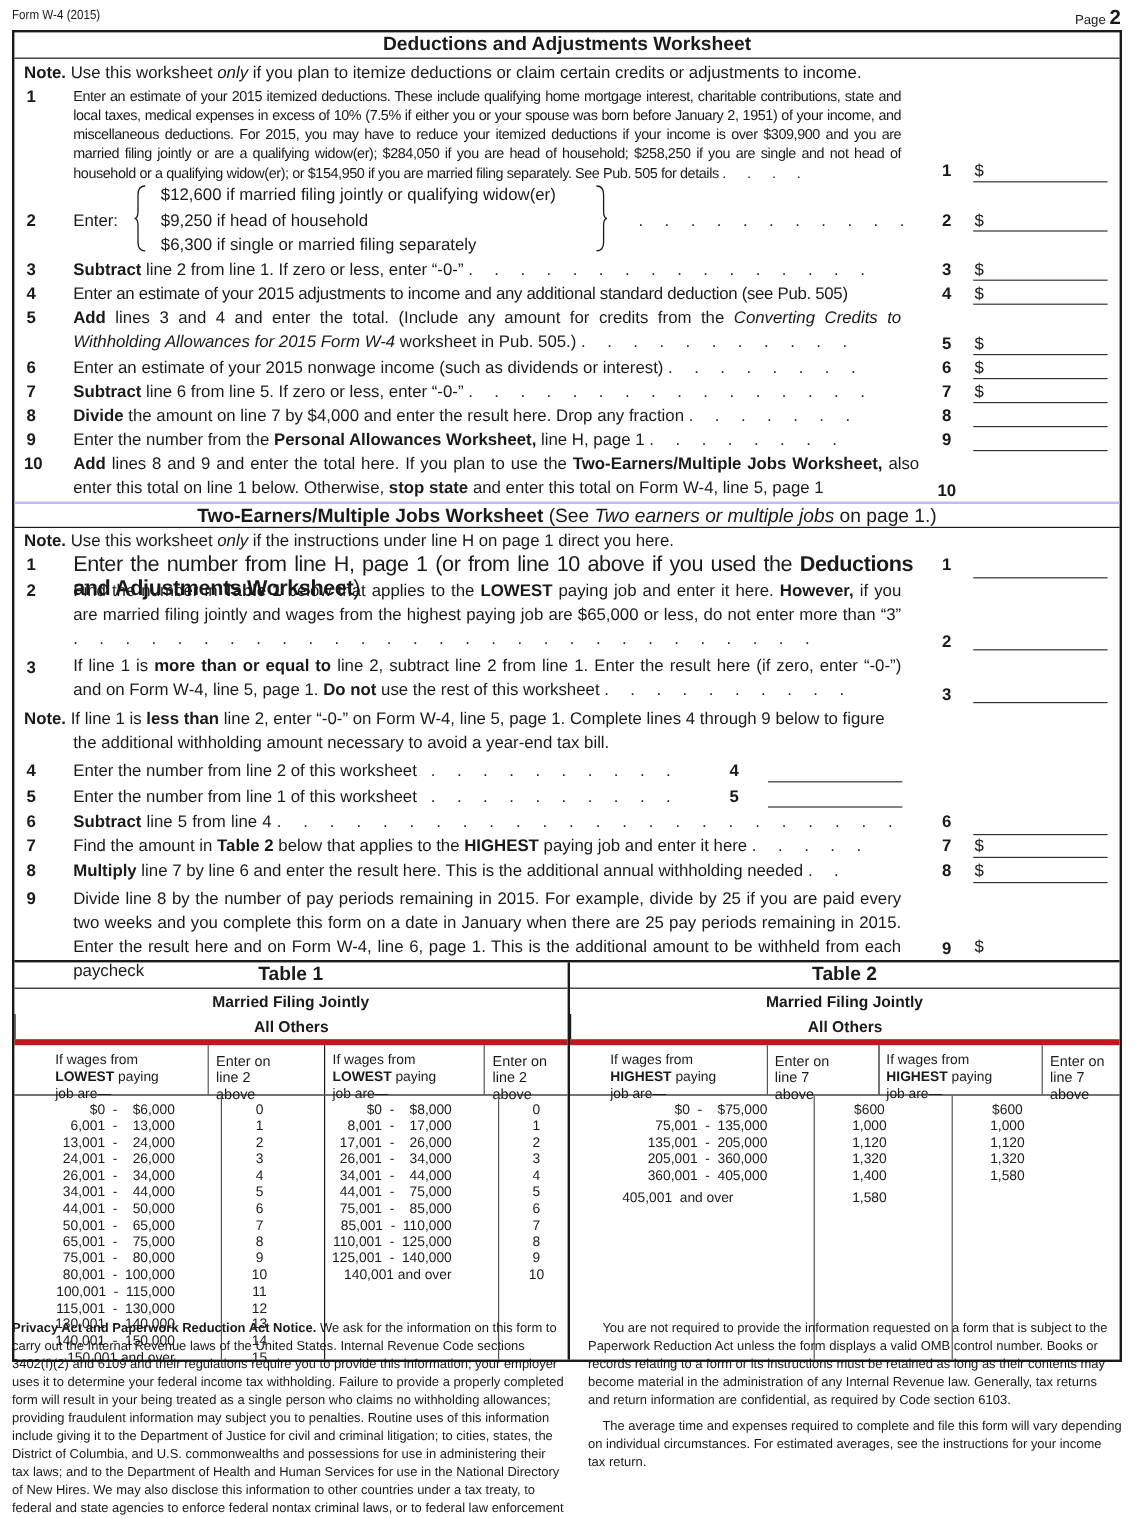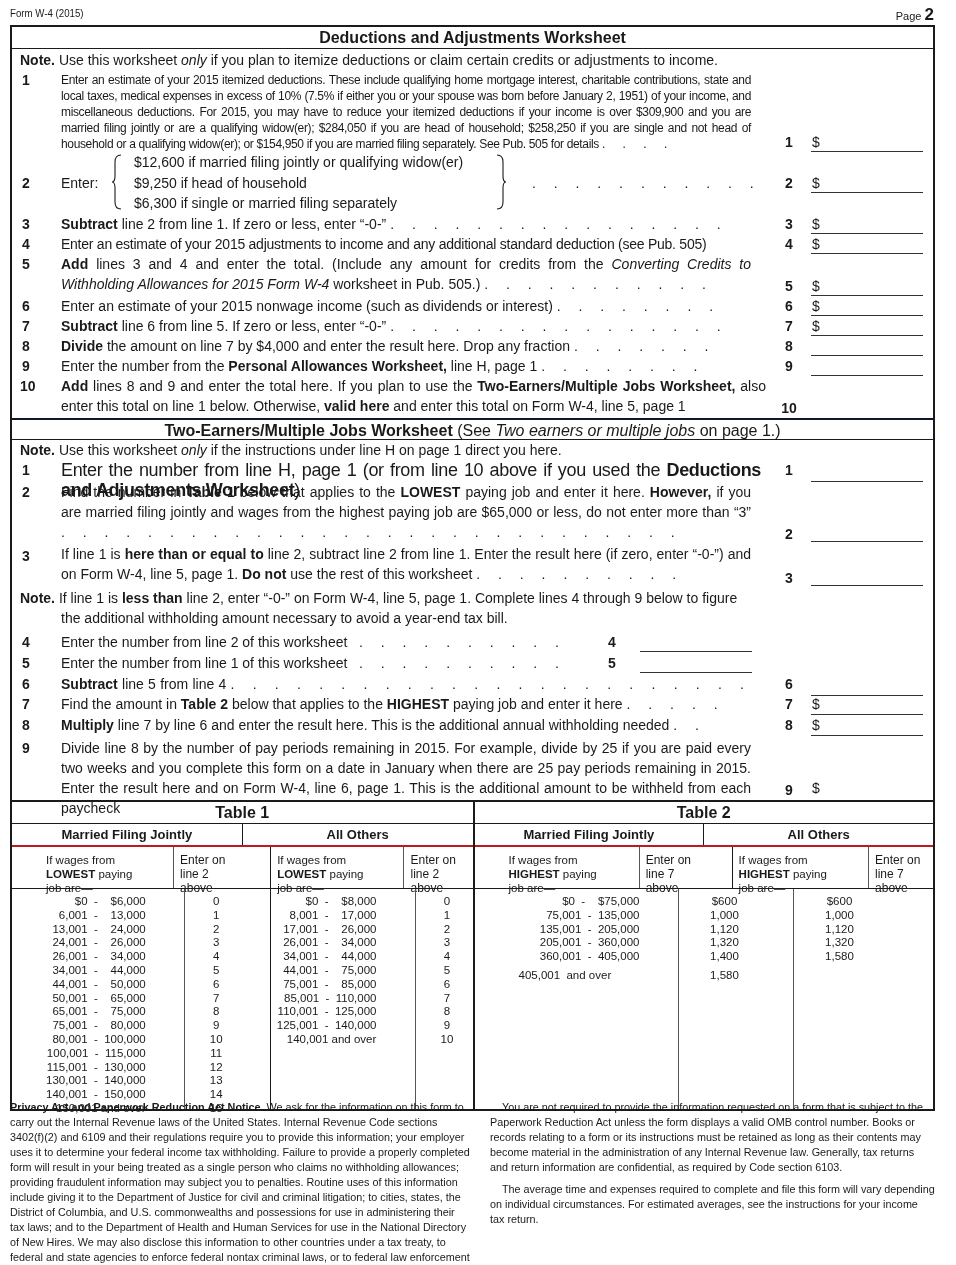--- a/index.html
+++ b/index.html
@@ -33,21 +33,21 @@
 
   .brace-block { position: relative; height: 62px; font-size: 14px; }
   .brace-block .opts { position: absolute; left: 122px; top: 0; line-height: 20.5px; }
   .brace-l { position: absolute; left: 100px; top: 2px; width: 10px; height: 56px; }
   .brace-r { position: absolute; left: 484px; top: 2px; width: 10px; height: 56px; }
 
   .table-wrap { border-top: 2px solid #1a1a1a; display: flex; }
   .tbl { width: 50%; }
   .tbl + .tbl { border-left: 2px solid #1a1a1a; }
   .tbl-title { height: 22px; text-align: center; font-weight: bold; font-size: 16px; line-height: 22px; border-bottom: 1px solid #1a1a1a; }
-  .tbl-groups { display: flex; border-bottom: 2px solid #b91c1c; }
+  .tbl-groups { display: flex; border-bottom: 5px solid #b91c1c; flex-direction: column; }
   .tbl-groups > div { flex: 1; height: 21px; text-align: center; font-weight: bold; font-size: 13px; line-height: 21px; }
   .tbl-groups > div + div { border-left: 1.5px solid #1a1a1a; }
   .tbl-cols { display: flex; border-bottom: 1px solid #1a1a1a; height: 42px; }
   .tbl-body { display: flex; height: 220px; }
   .col { font-size: 11.5px; margin-left: 28px; }
   .col.wage { width: 137px; padding: 6px 0 0 6px; line-height: 14px; }
   .col.enter { width: 89px; border-left: 1px solid #555; padding: 6px 0 0 6px; line-height: 14px; }
   .col.wage.w2 { width: 147px; }
   .col.enter.e2 { width: 87px; }
   .sep { border-left: 1.5px solid #1a1a1a; }
@@ -163,26 +163,26 @@
 
   <div class="line" style="height:20px;">
     <span class="num">9</span>
     <div class="txt"><span>Enter the number from the</span> <b>Personal Allowances Worksheet,</b> <span>line H, page 1</span> <span class="dots">. . . . . . . .</span></div>
     <span class="rnum" style="top:0;">9</span>
     <span class="blank" style="top:0;height:20px;"></span>
   </div>
 
   <div class="line" style="height:42px;">
     <span class="num" style="left:8px;">10</span>
-    <div class="txt" style="width:705px;"><b>Add</b> <span>lines 8 and 9 and enter the total here. If you plan to use the</span> <b>Two-Earners/Multiple Jobs Worksheet,</b> <span>also enter this total on line 1 below. Otherwise,</span> <b>valid here</b> <span>and enter this total on Form W-4, line 5, page 1</span></div>
+    <div class="txt" style="width:705px;"><b>Add</b> <span>lines 8 and 9 and enter the total here. If you plan to use the</span> <b>Two-Earners/Multiple Jobs Worksheet,</b> <span>also enter this total on line 1 below. Otherwise,</span> <b>stop state</b> <span>and enter this total on Form W-4, line 5, page 1</span></div>
     <span class="rnum" style="top:22px;">10</span>
     <span style="position:absolute;left:799px;top:22px;width:112px;height:20px;"></span>
   </div>
 
-  <div class="ws-title" style="border-top:2px solid #0f172a;border-bottom:1px solid #1a1a1a;">
+  <div class="ws-title" style="border-top:2px solid #c4b5fd;border-bottom:1px solid #1a1a1a;">
     <span>Two-Earners/Multiple Jobs Worksheet</span>
     <span class="sub">(See</span>
     <i>Two earners or multiple jobs</i>
     <span class="sub">on page 1.)</span>
   </div>
 
   <div class="note">
     <b>Note.</b>
     <span>Use this worksheet</span>
     <i>only</i>
@@ -198,21 +198,21 @@
 
   <div class="line" style="height:62px;">
     <span class="num">2</span>
     <div class="txt"><span>Find the number in</span> <b>Table 1</b> <span>below that applies to the</span> <b>LOWEST</b> <span>paying job and enter it here.</span> <b>However,</b> <span>if you are married filing jointly and wages from the highest paying job are $65,000 or less, do not enter more than “3”</span> <span class="dots">. . . . . . . . . . . . . . . . . . . . . . . . . . . . .</span></div>
     <span class="rnum" style="top:42px;">2</span>
     <span class="blank" style="top:38px;height:22px;"></span>
   </div>
 
   <div class="line" style="height:44px;">
     <span class="num" style="top:2px;">3</span>
-    <div class="txt"><span>If line 1 is</span> <b>here than or equal to</b> <span>line 2, subtract line 2 from line 1. Enter the result here (if zero, enter “-0-”) and on Form W-4, line 5, page 1.</span> <b>Do not</b> <span>use the rest of this worksheet</span> <span class="dots">. . . . . . . . . .</span></div>
+    <div class="txt"><span>If line 1 is</span> <b>more than or equal to</b> <span>line 2, subtract line 2 from line 1. Enter the result here (if zero, enter “-0-”) and on Form W-4, line 5, page 1.</span> <b>Do not</b> <span>use the rest of this worksheet</span> <span class="dots">. . . . . . . . . .</span></div>
     <span class="rnum" style="top:24px;">3</span>
     <span class="blank" style="top:20px;height:22px;"></span>
   </div>
 
   <div class="note" style="padding-left:8px;height:44px;">
     <div style="padding-left:41px;text-indent:-41px;width:735px;">
       <b>Note.</b>
       <span>If line 1 is</span>
       <b>less than</b>
       <span>line 2, enter “-0-” on Form W-4, line 5, page 1. Complete lines 4 through 9 below to figure the additional withholding amount necessary to avoid a year-end tax bill.</span>

